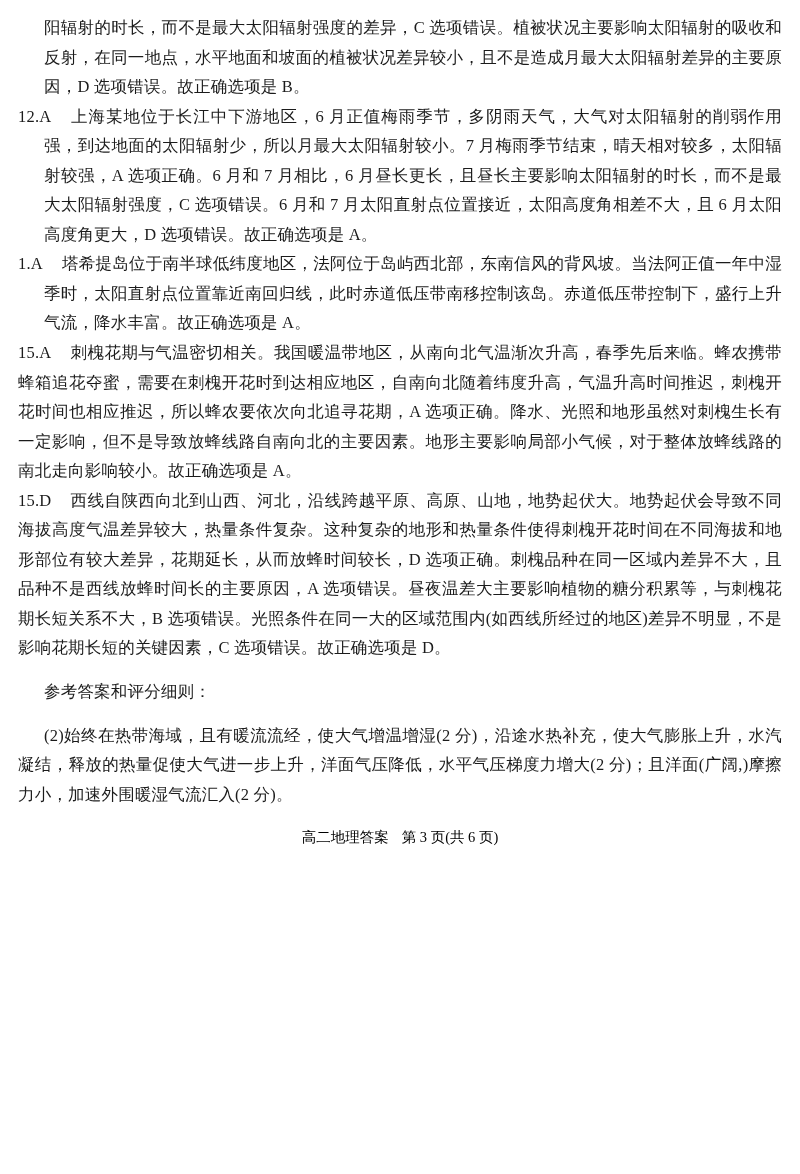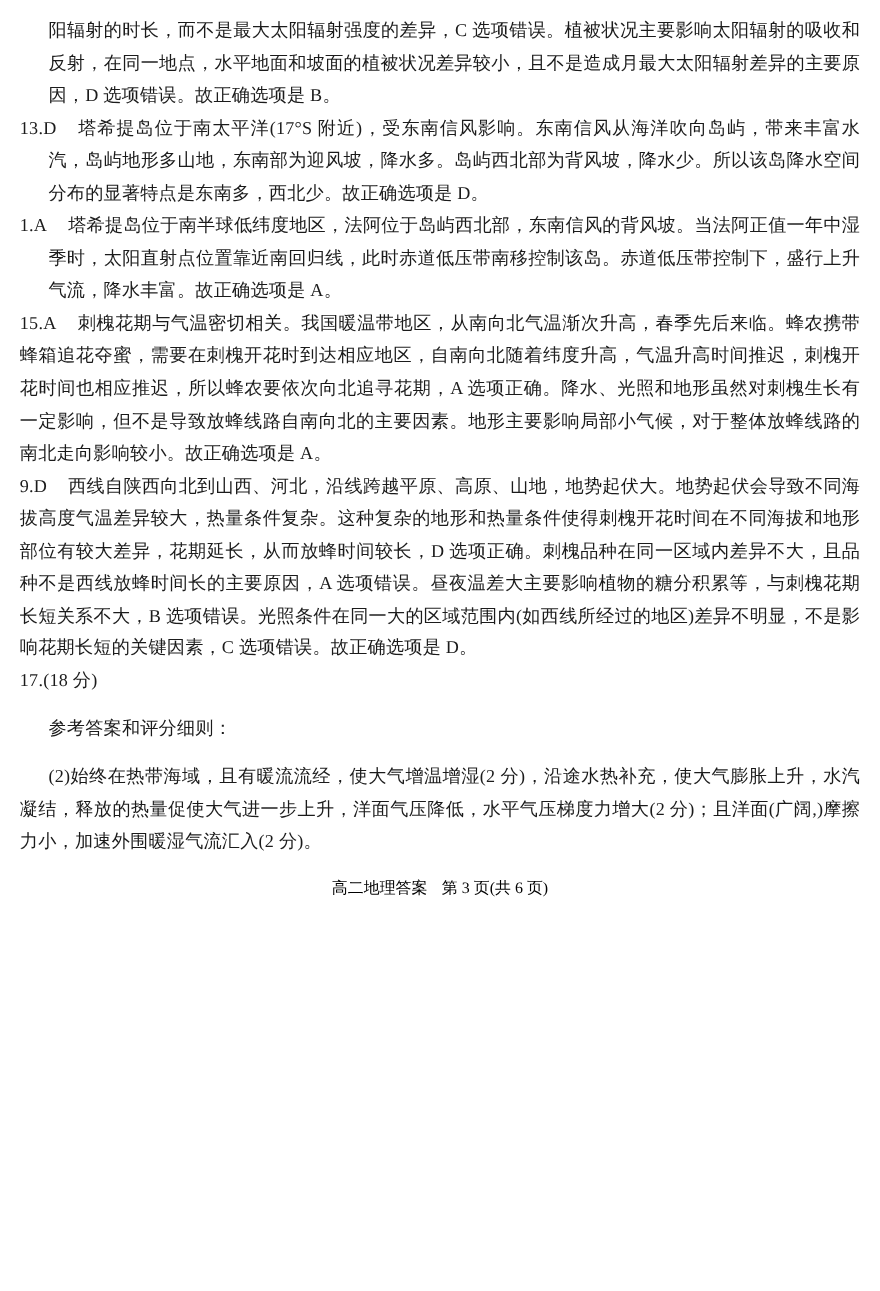--- a/index.html
+++ b/index.html
@@ -45,31 +45,30 @@
   }
   .fgap { display: inline-block; width: 13px; }
 </style>
 </head>
 <body>
 
 <div class="page">
 
   <p class="para indent-block">阳辐射的时长，而不是最大太阳辐射强度的差异，C 选项错误。植被状况主要影响太阳辐射的吸收和反射，在同一地点，水平地面和坡面的植被状况差异较小，且不是造成月最大太阳辐射差异的主要原因，D 选项错误。故正确选项是 B。</p>
 
+  <p class="para hang"><span class="qnum">12.A</span><span>上海某地位于长江中下游地区，6 月正值梅雨季节，多阴雨天气，大气对太阳辐射的削弱作用强，到达地面的太阳辐射少，所以月最大太阳辐射较小。7 月梅雨季节结束，晴天相对较多，太阳辐射较强，A 选项正确。6 月和 7 月相比，6 月昼长更长，且昼长主要影响太阳辐射的时长，而不是最大太阳辐射强度，C 选项错误。6 月和 7 月太阳直射点位置接近，太阳高度角相差不大，且 6 月太阳高度角更大，D 选项错误。故正确选项是 A。</span></p>
 
-  <p class="para hang"><span class="qnum">13.D</span><span>塔希提岛位于南太平洋(17°S 附近)，受东南信风影响。东南信风从海洋吹向岛屿，带来丰富水汽，岛屿地形多山地，东南部为迎风坡，降水多。岛屿西北部为背风坡，降水少。所以该岛降水空间分布的显著特点是东南多，西北少。故正确选项是 D。</span></p>
 
   <p class="para hang"><span class="qnum">1.A</span><span>塔希提岛位于南半球低纬度地区，法阿位于岛屿西北部，东南信风的背风坡。当法阿正值一年中湿季时，太阳直射点位置靠近南回归线，此时赤道低压带南移控制该岛。赤道低压带控制下，盛行上升气流，降水丰富。故正确选项是 A。</span></p>
 
   <p class="para flush"><span class="qnum">15.A</span><span>刺槐花期与气温密切相关。我国暖温带地区，从南向北气温渐次升高，春季先后来临。蜂农携带蜂箱追花夺蜜，需要在刺槐开花时到达相应地区，自南向北随着纬度升高，气温升高时间推迟，刺槐开花时间也相应推迟，所以蜂农要依次向北追寻花期，A 选项正确。降水、光照和地形虽然对刺槐生长有一定影响，但不是导致放蜂线路自南向北的主要因素。地形主要影响局部小气候，对于整体放蜂线路的南北走向影响较小。故正确选项是 A。</span></p>
 
-  <p class="para flush"><span class="qnum">9.D</span><span>西线自陕西向北到山西、河北，沿线跨越平原、高原、山地，地势起伏大。地势起伏会导致不同海拔高度气温差异较大，热量条件复杂。这种复杂的地形和热量条件使得刺槐开花时间在不同海拔和地形部位有较大差异，花期延长，从而放蜂时间较长，D 选项正确。刺槐品种在同一区域内差异不大，且品种不是西线放蜂时间长的主要原因，A 选项错误。昼夜温差大主要影响植物的糖分积累等，与刺槐花期长短关系不大，B 选项错误。光照条件在同一大的区域范围内(如西线所经过的地区)差异不明显，不是影响花期长短的关键因素，C 选项错误。故正确选项是 D。</span></p>
+  <p class="para flush"><span class="qnum">15.D</span><span>西线自陕西向北到山西、河北，沿线跨越平原、高原、山地，地势起伏大。地势起伏会导致不同海拔高度气温差异较大，热量条件复杂。这种复杂的地形和热量条件使得刺槐开花时间在不同海拔和地形部位有较大差异，花期延长，从而放蜂时间较长，D 选项正确。刺槐品种在同一区域内差异不大，且品种不是西线放蜂时间长的主要原因，A 选项错误。昼夜温差大主要影响植物的糖分积累等，与刺槐花期长短关系不大，B 选项错误。光照条件在同一大的区域范围内(如西线所经过的地区)差异不明显，不是影响花期长短的关键因素，C 选项错误。故正确选项是 D。</span></p>
 
 
-  <p class="para">17.(18 分)</p>
 
   <p class="para ti">参考答案和评分细则：</p>
 
 
   <p class="para ti">(2)始终在热带海域，且有暖流流经，使大气增温增湿(2 分)，沿途水热补充，使大气膨胀上升，水汽凝结，释放的热量促使大气进一步上升，洋面气压降低，水平气压梯度力增大(2 分)；且洋面(广阔,)摩擦力小，加速外围暖湿气流汇入(2 分)。</p>
 
 
   <div class="footer"><span>高二地理答案</span><span class="fgap"></span><span>第 3 页(共 6 页)</span></div>
 
 </div>

